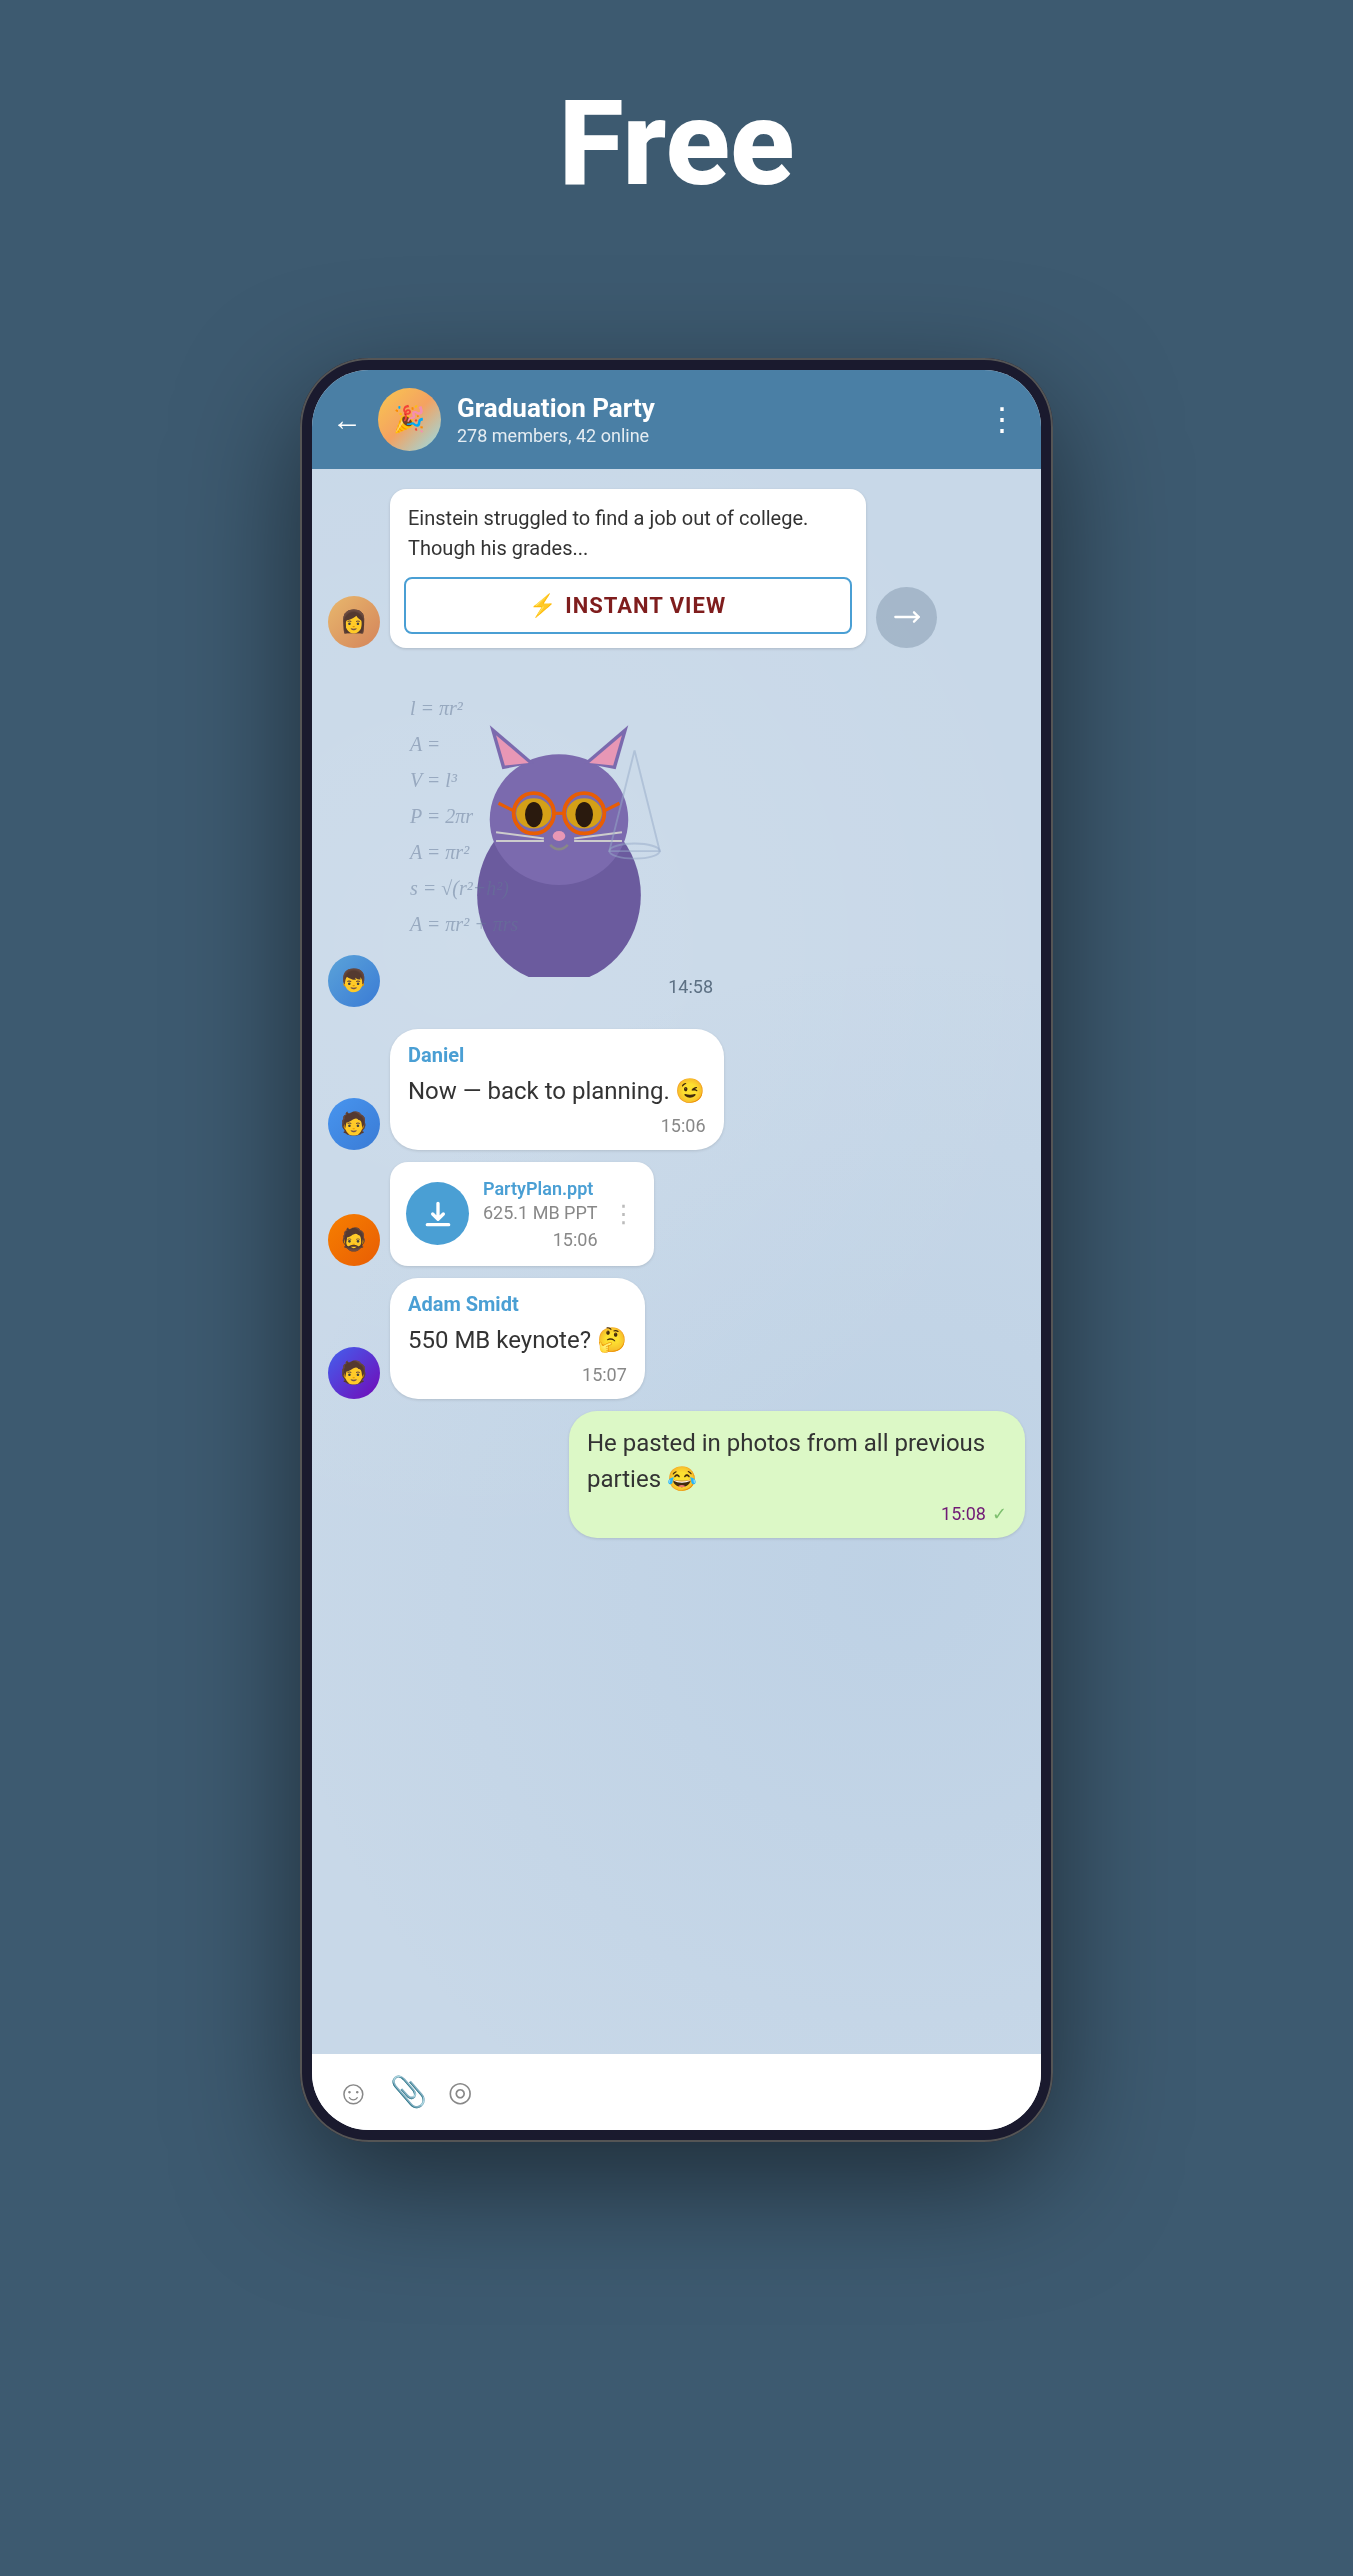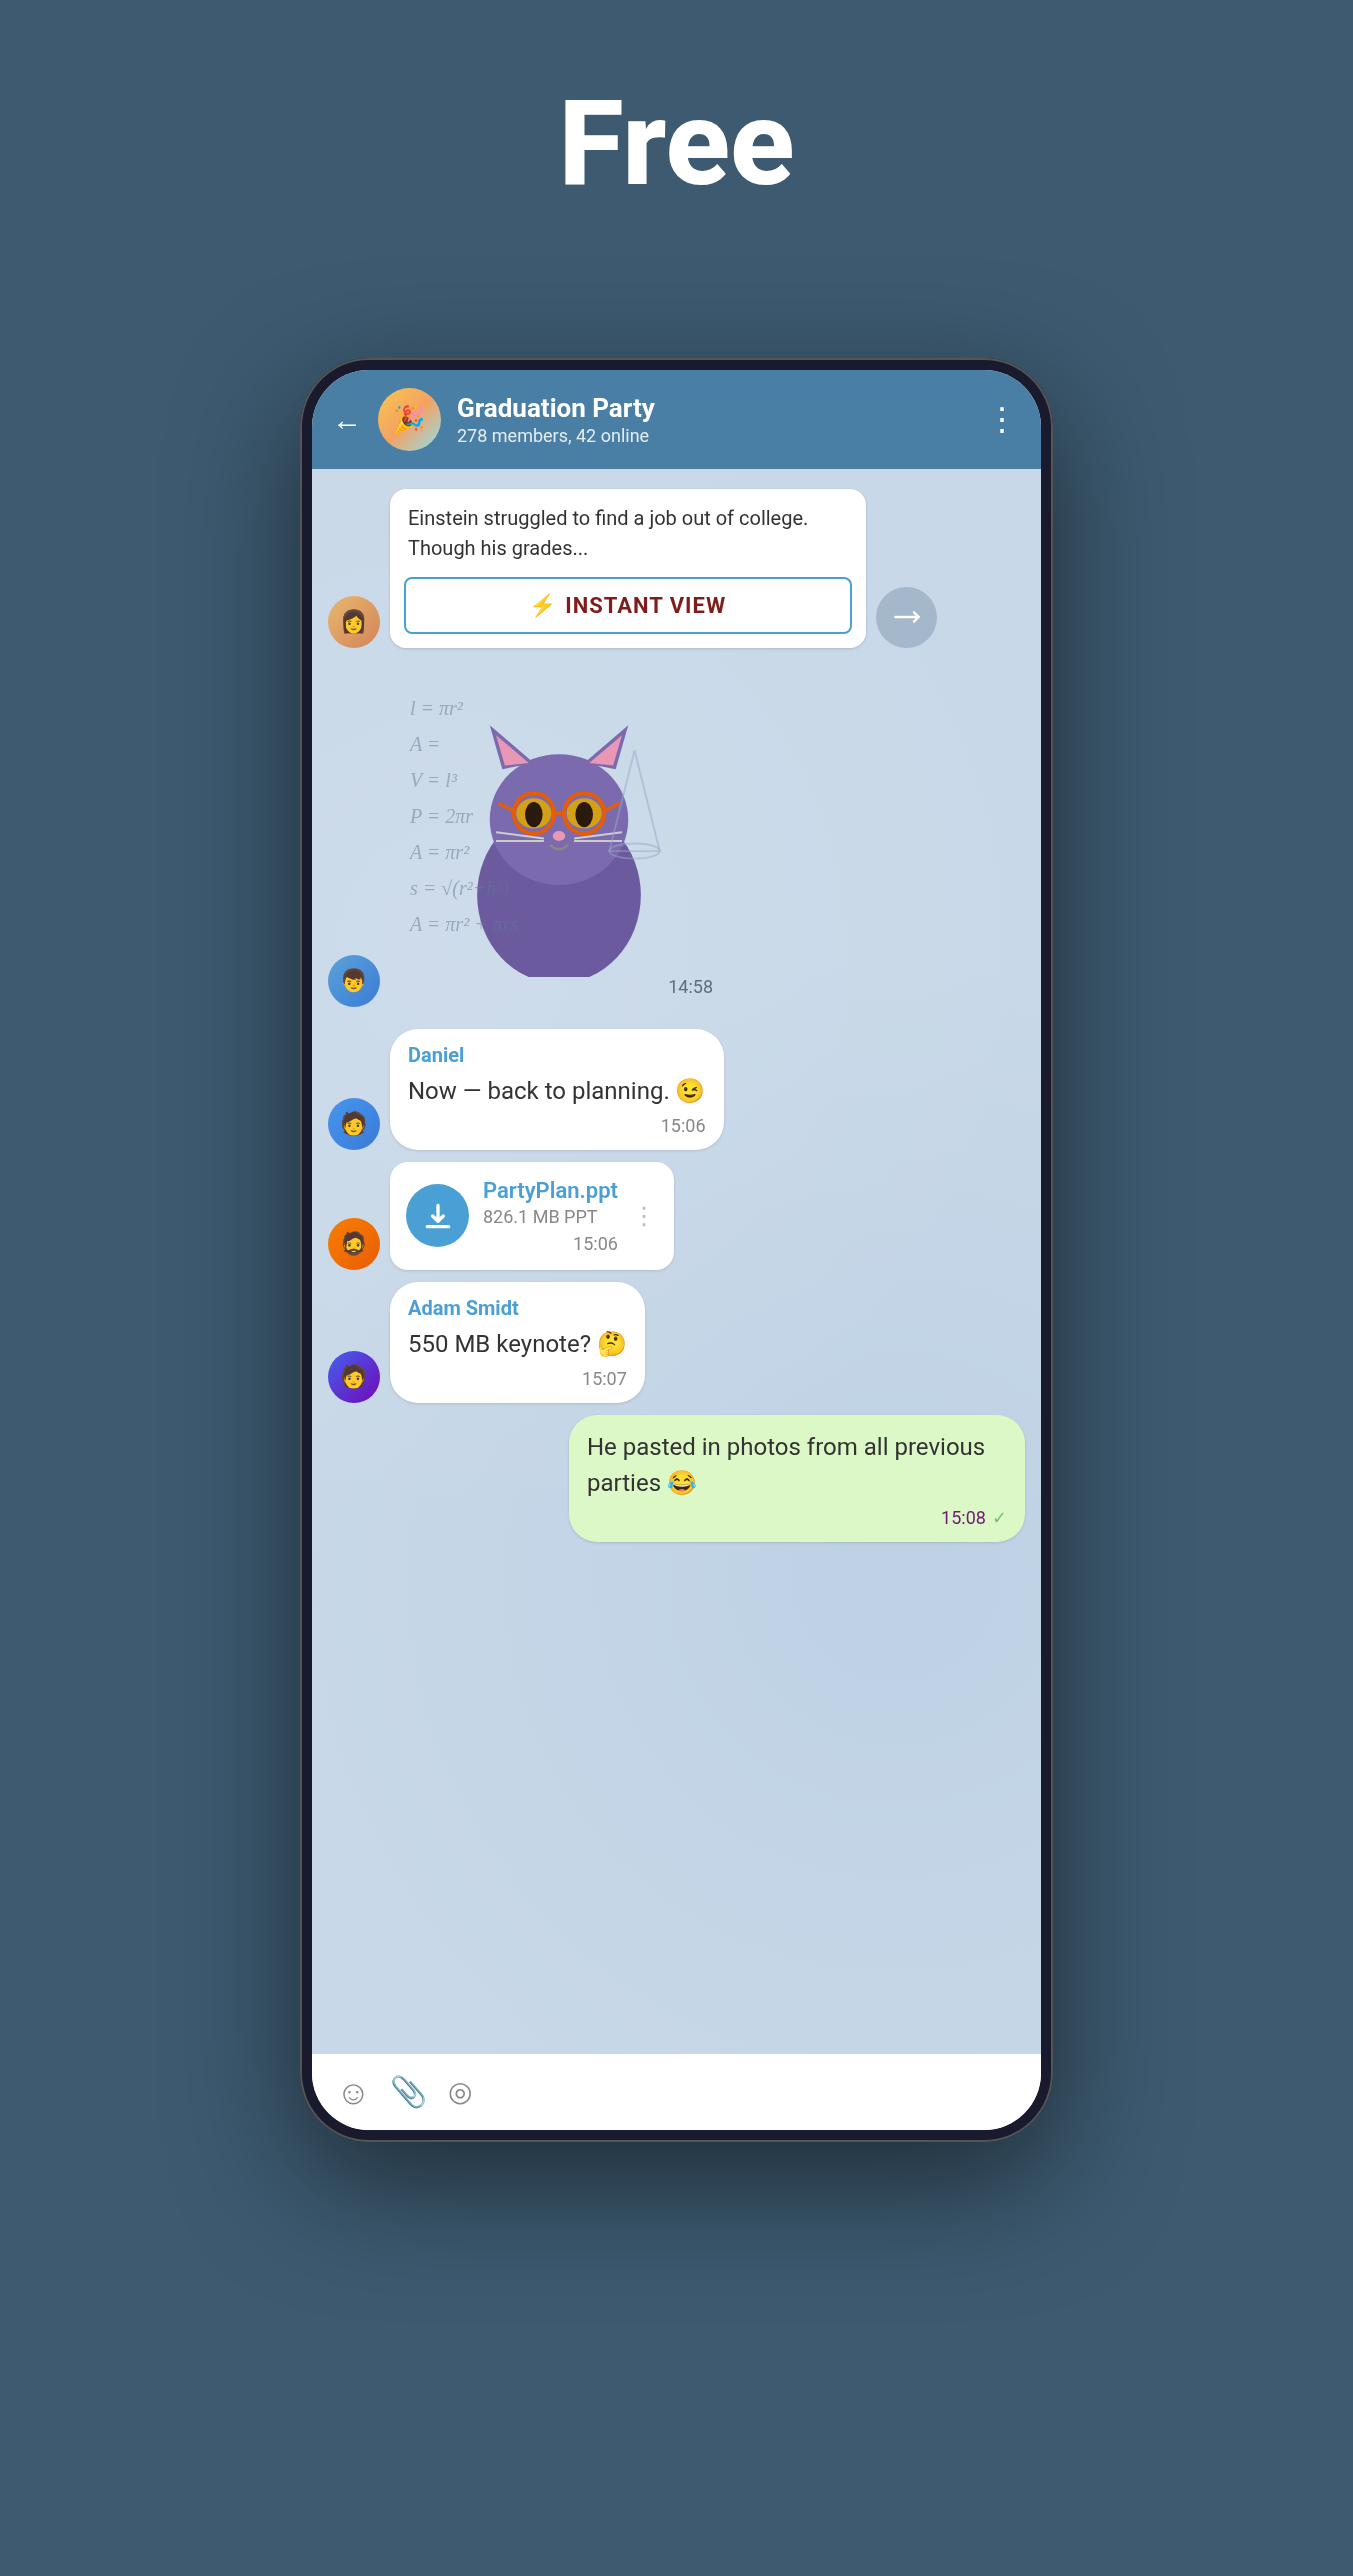--- a/index.html
+++ b/index.html
@@ -269,21 +269,21 @@
       display: flex;
       align-items: center;
       justify-content: center;
       flex-shrink: 0;
       cursor: pointer;
     }
     .file-info {
       flex: 1;
     }
     .file-name {
-      font-size: 22px;
+      font-size: 18px;
       font-weight: 600;
       color: #4a9fd4;
     }
     .file-size {
       font-size: 18px;
       color: #888;
       margin-top: 3px;
     }
     .file-more {
       color: #bbb;
@@ -460,21 +460,21 @@
           <div style="width:52px;height:52px;border-radius:50%;background:linear-gradient(135deg,#f77f00,#e85d04);display:flex;align-items:center;justify-content:center;font-size:22px;flex-shrink:0;">🧔</div>
           <div class="bubble-file">
             <div class="file-dl-btn">
               <svg width="32" height="32" viewBox="0 0 24 24" fill="none">
                 <path d="M12 4v12m0 0l-4-4m4 4l4-4" stroke="white" stroke-width="2.5" stroke-linecap="round" stroke-linejoin="round"></path>
                 <path d="M4 20h16" stroke="white" stroke-width="2.5" stroke-linecap="round"></path>
               </svg>
             </div>
             <div class="file-info">
               <div class="file-name">PartyPlan.ppt</div>
-              <div class="file-size">826.1 MB PPT</div>
+              <div class="file-size">625.1 MB PPT</div>
               <div class="bubble-footer">
                 <span class="bubble-time">15:06</span>
               </div>
             </div>
             <div class="file-more">⋮</div>
           </div>
         </div>
 
         <div class="msg-row">
           <div style="width:52px;height:52px;border-radius:50%;background:linear-gradient(135deg,#4361ee,#7209b7);display:flex;align-items:center;justify-content:center;font-size:22px;flex-shrink:0;">🧑</div>

